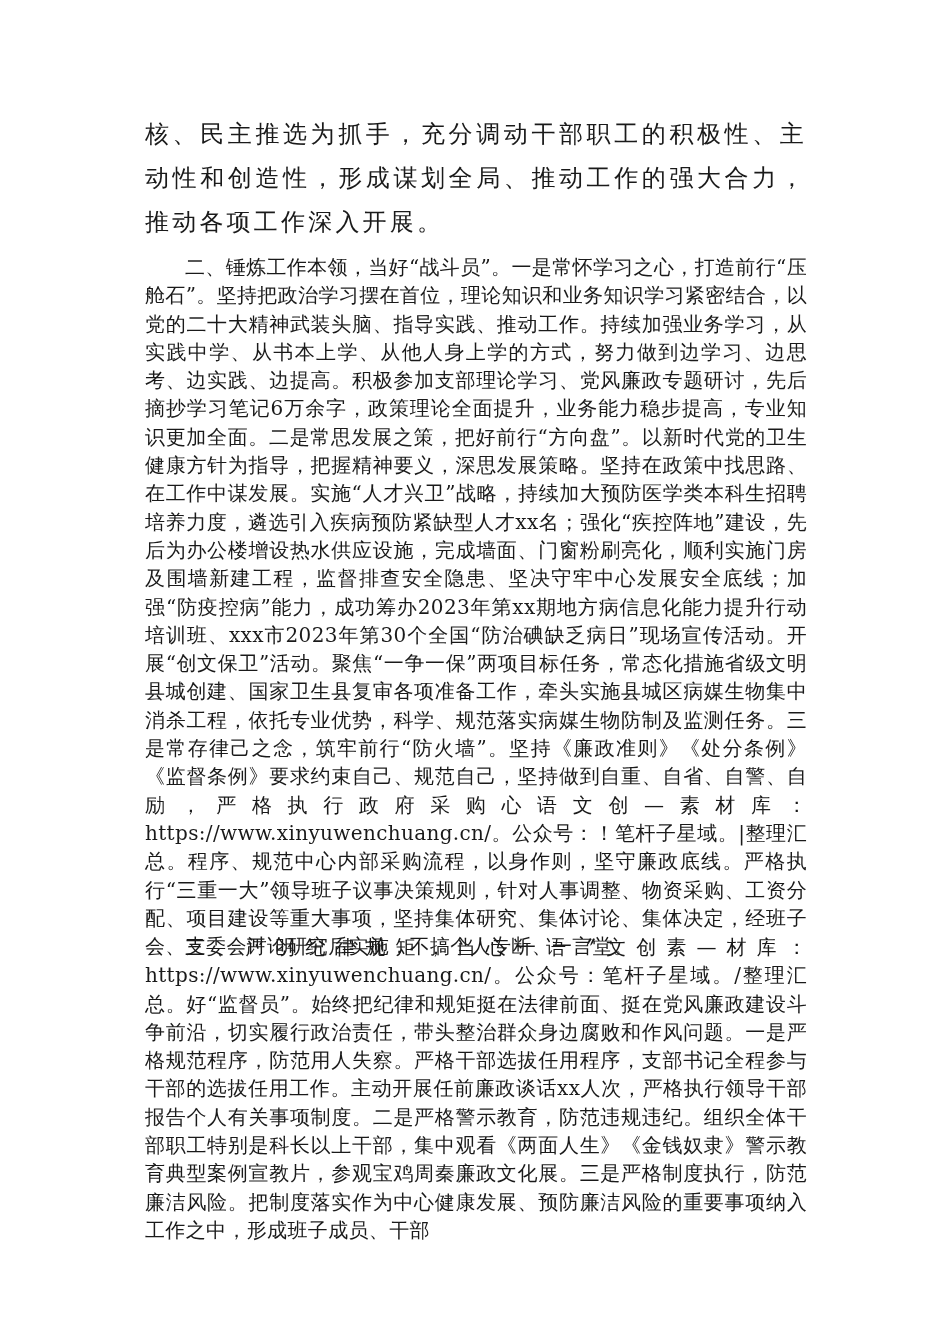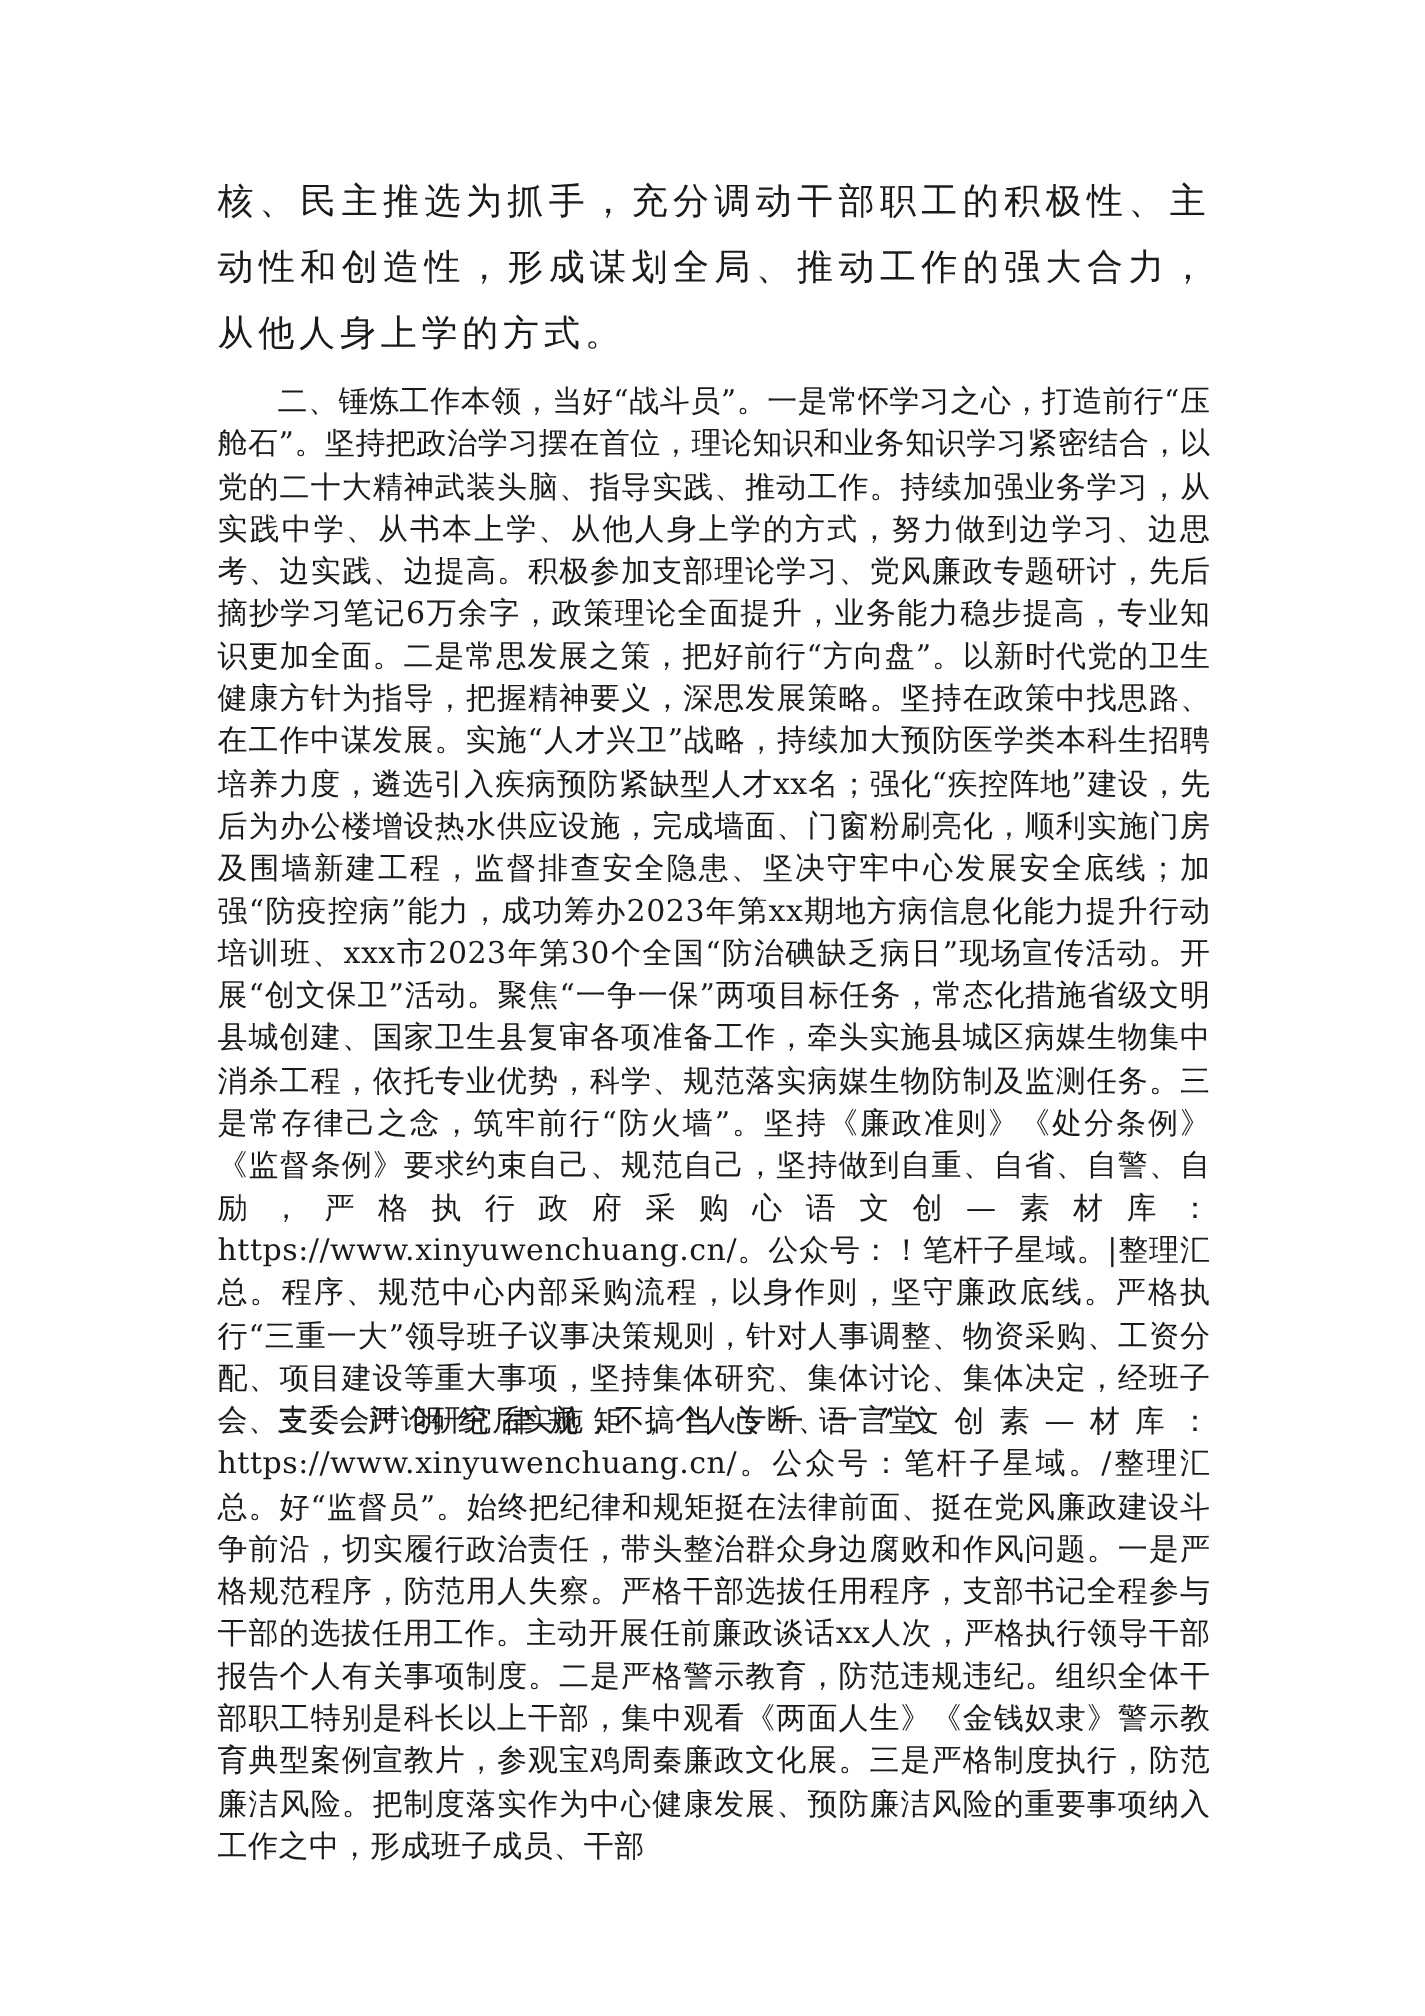--- a/index.html
+++ b/index.html
@@ -45,18 +45,18 @@
       text-indent: 2em;
       margin: 0;
     }
     .para-2 { top: 253px; }
     .para-3 { top: 921px; margin-top: 12px; }
   </style>
 </head>
 <body>
 
 <div class="page">
-  <p class="text-col para-large">核、民主推选为抓手，充分调动干部职工的积极性、主动性和创造性，形成谋划全局、推动工作的强大合力，从他人身上学的方式。</p>
+  <p class="text-col para-large">核、民主推选为抓手，充分调动干部职工的积极性、主动性和创造性，形成谋划全局、推动工作的强大合力，推动各项工作深入开展。</p>
 
   <p class="text-col para-body para-2">二、锤炼工作本领，当好“战斗员”。一是常怀学习之心，打造前行“压舱石”。坚持把政治学习摆在首位，理论知识和业务知识学习紧密结合，以党的二十大精神武装头脑、指导实践、推动工作。持续加强业务学习，从实践中学、从书本上学、从他人身上学的方式，努力做到边学习、边思考、边实践、边提高。积极参加支部理论学习、党风廉政专题研讨，先后摘抄学习笔记6万余字，政策理论全面提升，业务能力稳步提高，专业知识更加全面。二是常思发展之策，把好前行“方向盘”。以新时代党的卫生健康方针为指导，把握精神要义，深思发展策略。坚持在政策中找思路、在工作中谋发展。实施“人才兴卫”战略，持续加大预防医学类本科生招聘培养力度，遴选引入疾病预防紧缺型人才xx名；强化“疾控阵地”建设，先后为办公楼增设热水供应设施，完成墙面、门窗粉刷亮化，顺利实施门房及围墙新建工程，监督排查安全隐患、坚决守牢中心发展安全底线；加强“防疫控病”能力，成功筹办2023年第xx期地方病信息化能力提升行动培训班、xxx市2023年第30个全国“防治碘缺乏病日”现场宣传活动。开展“创文保卫”活动。聚焦“一争一保”两项目标任务，常态化措施省级文明县城创建、国家卫生县复审各项准备工作，牵头实施县城区病媒生物集中消杀工程，依托专业优势，科学、规范落实病媒生物防制及监测任务。三是常存律己之念，筑牢前行“防火墙”。坚持《廉政准则》《处分条例》《监督条例》要求约束自己、规范自己，坚持做到自重、自省、自警、自励，严格执行政府采购心语文创—素材库：https://www.xinyuwenchuang.cn/。公众号：！笔杆子星域。|整理汇总。程序、规范中心内部采购流程，以身作则，坚守廉政底线。严格执行“三重一大”领导班子议事决策规则，针对人事调整、物资采购、工资分配、项目建设等重大事项，坚持集体研究、集体讨论、集体决定，经班子会、支委会讨论研究后实施，不搞个人专断、一言堂。</p>
 
   <p class="text-col para-body para-3">三、严明纪律规矩，当心一语〞文创素—材库：https://www.xinyuwenchuang.cn/。公众号：笔杆子星域。/整理汇总。好“监督员”。始终把纪律和规矩挺在法律前面、挺在党风廉政建设斗争前沿，切实履行政治责任，带头整治群众身边腐败和作风问题。一是严格规范程序，防范用人失察。严格干部选拔任用程序，支部书记全程参与干部的选拔任用工作。主动开展任前廉政谈话xx人次，严格执行领导干部报告个人有关事项制度。二是严格警示教育，防范违规违纪。组织全体干部职工特别是科长以上干部，集中观看《两面人生》《金钱奴隶》警示教育典型案例宣教片，参观宝鸡周秦廉政文化展。三是严格制度执行，防范廉洁风险。把制度落实作为中心健康发展、预防廉洁风险的重要事项纳入工作之中，形成班子成员、干部</p>
 </div>
 
 </body></html>

